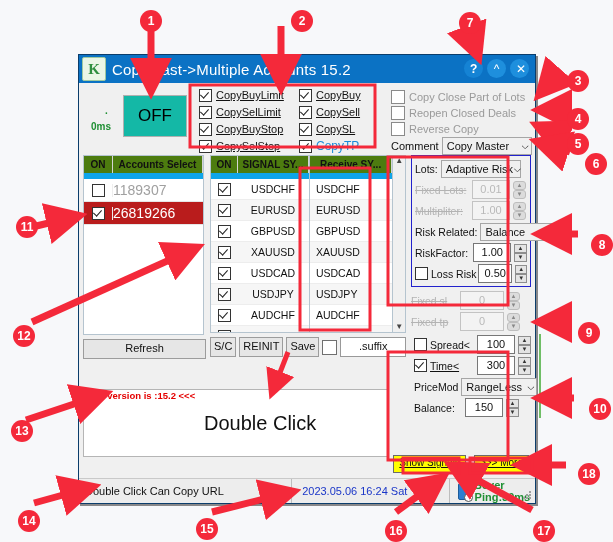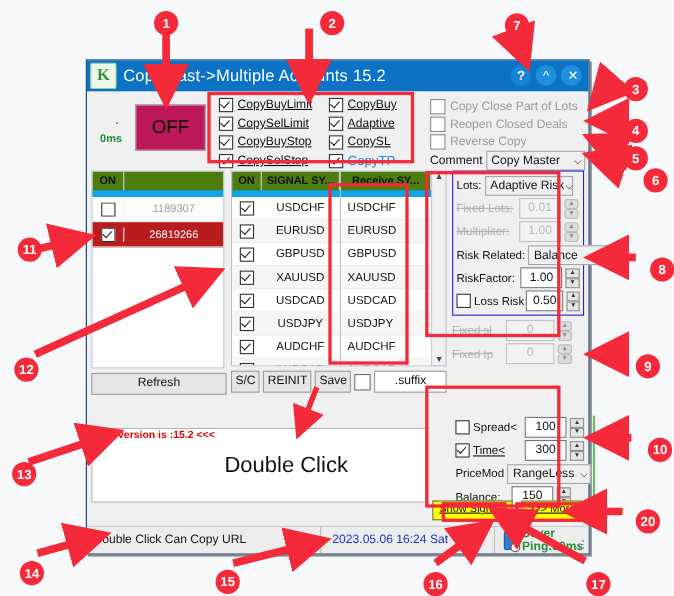--- a/index.html
+++ b/index.html
@@ -39,21 +39,21 @@
     width:19px;height:19px;border-radius:50%;
     background:#1e8fdd;color:#fff;font-size:12px;line-height:19px;
     text-align:center;border:none;cursor:default;
   }
   .tb-btn.help{background:#1583d4;font-weight:bold;}
   
   #top-row{display:flex;height:72px;}
   #off-zone{width:112px;position:relative;}
   #off-btn{
     position:absolute;left:44px;top:12px;width:62px;height:40px;
-    background:#be185d;border:1px solid #b0b0b0;
+    background:#14b8a6;border:1px solid #b0b0b0;
     color:#000;font-size:17px;display:flex;align-items:center;justify-content:center;
   }
   #ms-label{
     position:absolute;left:12px;top:38px;color:#1f8f33;font-size:10px;font-weight:bold;
   }
   #dot-label{position:absolute;left:26px;top:22px;color:#1f8f33;font-size:10px;font-weight:bold;}
   #copy-checks{
     width:196px;display:flex;padding-top:4px;
   }
   .chk-col{display:flex;flex-direction:column;gap:1px;}
@@ -89,21 +89,21 @@
   #acct-panel{width:125px;}
   .grid{
     background:#fff;border:1px solid #b5c4cf;height:178px;overflow:hidden;
   }
   .ghead{display:flex;background:#4d7c0f;border-bottom:6px solid #0ea5e9;height:17px;}
   .ghead div{
     font-size:10px;font-weight:bold;color:#111;line-height:17px;
     border-right:1px solid #d5d5d5;text-align:center;overflow:hidden;white-space:nowrap;
   }
   .grow{display:flex;height:22px;border-bottom:1px solid #e6e6e6;align-items:center;}
-  .gcell{font-size:10px;color:#111;text-align:center;overflow:hidden;white-space:nowrap;}
+  .gcell{font-size:14px;color:#111;text-align:left;overflow:hidden;white-space:nowrap;}
   .gcell.on{width:28px;display:flex;align-items:center;justify-content:center;border-right:1px solid #eee;}
   .grow.sel{background:#b91c1c;}
   .grow.sel .gcell{color:#fff;}
   .grow.dim .gcell{color:#a0a0a0;}
   .btn{
     background:#e6e6e6;border:1px solid #9c9c9c;font-size:11px;color:#111;
     text-align:center;cursor:default;height:18px;line-height:17px;
   }
   #refresh-btn{width:100%;margin-top:4px;}
   #sym-panel{width:196px;margin-left:6px;position:relative;}
@@ -140,21 +140,21 @@
     font-size:11px;color:#111;text-align:center;line-height:16px;
   }
   .numin.grey{color:#b9b9b9;border-color:#c3c3c3;background:#f3f3f3;}
   .spin{width:13px;height:17px;display:flex;flex-direction:column;}
   .spin div{
     flex:1;border:1px solid #8e8e8e;background:#e4e4e4;font-size:6px;line-height:7px;
     text-align:center;color:#333;
   }
   .spin.round div{background:#dcdcdc;border-radius:3px;border-color:#bdbdbd;color:#888;}
   #lots-group{border:1px solid #2222cc;padding:2px 3px;}
-  #cond-group{padding:2px 3px;margin-top:44px;}
+  #cond-group{padding:2px 3px;}
   .vbar{
     width:8px;background:#a9e5a0;border:1px solid #6fbe66;
   }
   
   #log{
     margin:4px 4px 0 4px;height:66px;background:#fff;border:1px solid #b5b5b5;
     position:relative;
   }
   #log .line{font-size:9.5px;color:#e40000;font-weight:bold;padding-left:4px;line-height:12px;}
   #dblclick{
@@ -246,21 +246,21 @@
           <span class="chk-label">CopySelStop</span>
         </label>
       </div>
       <div class="chk-col c2">
         <label class="chk">
           <span class="box checked"></span>
           <span class="chk-label">CopyBuy</span>
         </label>
         <label class="chk">
           <span class="box checked"></span>
-          <span class="chk-label">Adaptive</span>
+          <span class="chk-label">CopySell</span>
         </label>
         <label class="chk">
           <span class="box checked"></span>
           <span class="chk-label">CopySL</span>
         </label>
         <label class="chk">
           <span class="box checked"></span>
           <span class="chk-label blue">CopyTP</span>
         </label>
       </div>
@@ -288,20 +288,21 @@
       </div>
     </div>
   </div>
 
   <div id="mid">
 
     <div id="acct-panel">
       <div class="grid">
         <div class="ghead">
           <div style="width:28px">ON</div>
+          <div style="flex:1">Accounts Select</div>
         </div>
         <div class="grow dim">
           <div class="gcell on">
               <span class="box"></span>
             </div>
           <div class="gcell" style="flex:1">1189307</div>
         </div>
         <div class="grow sel">
           <div class="gcell on">
               <span class="box checked"></span>
@@ -592,14 +593,14 @@
     <div class="badge" style="left: 591px; top: 234px;">8</div>
     <div class="badge" style="left: 578px; top: 322px;">9</div>
     <div class="badge" style="left: 589px; top: 398px;">10</div>
     <div class="badge" style="left: 16px; top: 216px;">11</div>
     <div class="badge" style="left: 13px; top: 325px;">12</div>
     <div class="badge" style="left: 11px; top: 420px;">13</div>
     <div class="badge" style="left: 18px; top: 510px;">14</div>
     <div class="badge" style="left: 196px; top: 518px;">15</div>
     <div class="badge" style="left: 385px; top: 520px;">16</div>
     <div class="badge" style="left: 533px; top: 520px;">17</div>
-    <div class="badge" style="left: 578px; top: 463px;">20</div>
+    <div class="badge" style="left: 578px; top: 463px;">18</div>
   </div>
 
 </body></html>

